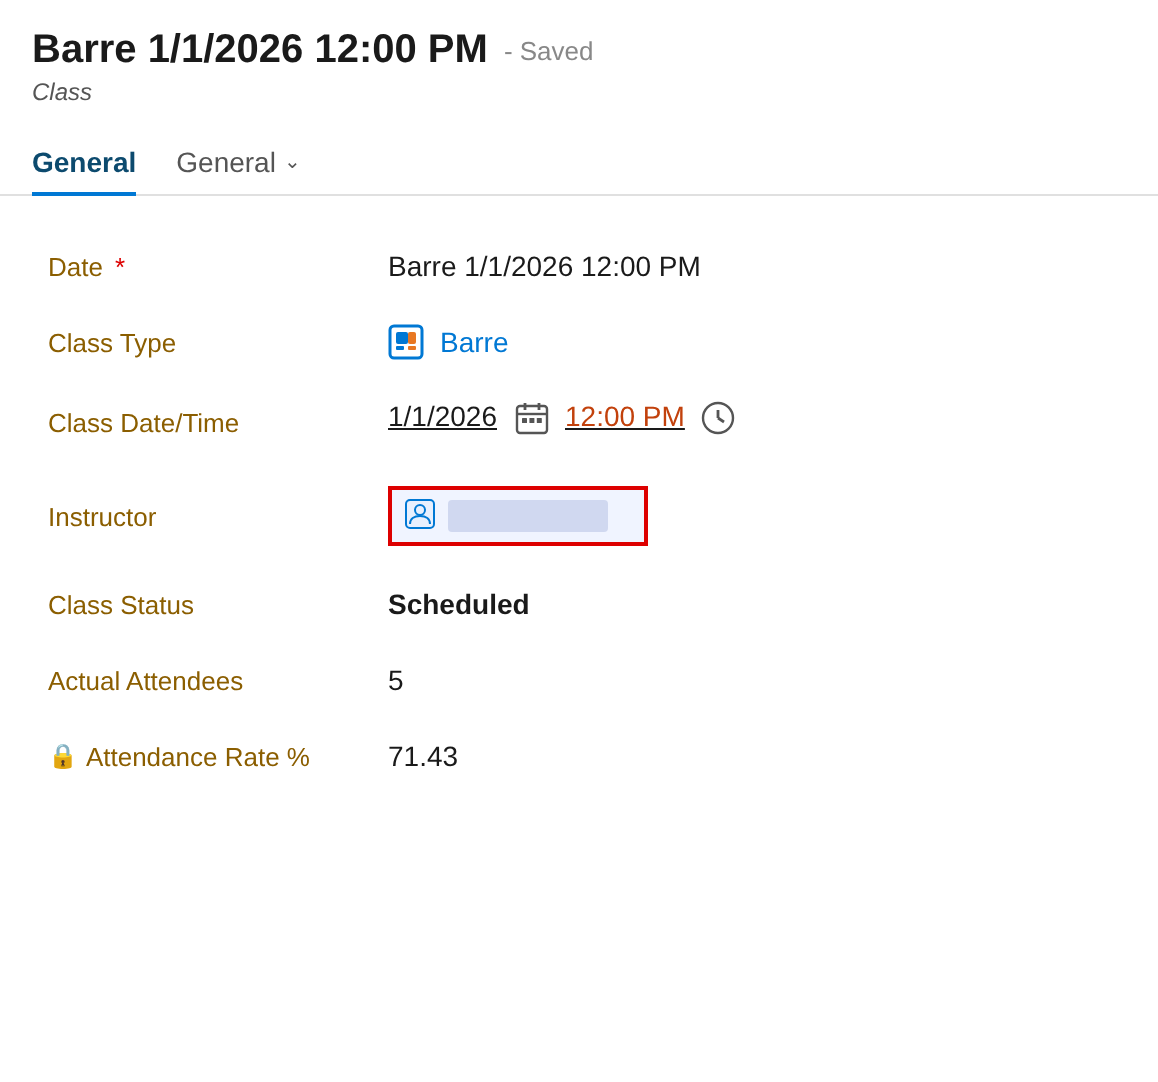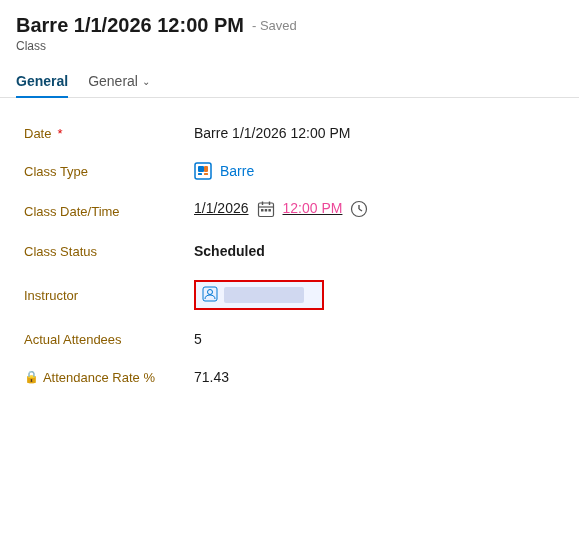--- a/index.html
+++ b/index.html
@@ -24,20 +24,21 @@
     }
     .saved-badge {
       font-size: 13px;
       font-weight: 400;
       color: #888;
     }
     .header-subtitle {
       font-size: 12px;
       color: #555;
       margin-top: 2px;
+      font-style: italic;
     }
     .tabs {
       display: flex;
       align-items: center;
       padding: 0 16px;
       border-bottom: 1px solid #e0e0e0;
       margin-top: 8px;
     }
     .tab {
       padding: 8px 0;
@@ -117,21 +118,21 @@
     .date-text {
       font-size: 14px;
       color: #1a1a1a;
     }
     .calendar-icon {
       font-size: 16px;
       color: #555;
     }
     .time-text {
       font-size: 14px;
-      color: #ec4899;
+      color: #c2410c;
     }
     .clock-icon {
       font-size: 16px;
       color: #555;
     }
     .instructor-field {
       display: flex;
       align-items: center;
       border: 2px solid #d00;
       padding: 4px 6px;
@@ -219,45 +220,45 @@
           <circle cx="9" cy="9" r="7.5" stroke="#555" stroke-width="1.2"></circle>
           <line x1="9" y1="5" x2="9" y2="9" stroke="#555" stroke-width="1.4"></line>
           <line x1="9" y1="9" x2="12" y2="11" stroke="#555" stroke-width="1.4"></line>
         </svg>
       </span>
     </div>
   </div>
 
   <div class="form-row">
     <div class="form-label">
-      <span>Class Status</span>
-    </div>
-    <div class="form-value bold">
-      <span>Scheduled</span>
-    </div>
-  </div>
-
-  <div class="form-row">
-    <div class="form-label">
       <span>Instructor</span>
     </div>
     <div class="form-value">
       <div class="instructor-field">
         <span class="instructor-lookup-icon">
           <svg width="16" height="16" viewBox="0 0 16 16" fill="none">
             <rect x="1" y="1" width="14" height="14" rx="2" fill="#e8f0fe" stroke="#0078d4" stroke-width="1"></rect>
             <circle cx="8" cy="6" r="2.5" stroke="#0078d4" stroke-width="1"></circle>
             <path d="M3 13c0-2.5 2-4 5-4s5 1.5 5 4" stroke="#0078d4" stroke-width="1"></path>
           </svg>
         </span>
         <div style="width: 80px; height: 16px; background: #d0d8f0; border-radius: 2px;"></div>
       </div>
     </div>
   </div>
 
+  <div class="form-row">
+    <div class="form-label">
+      <span>Class Status</span>
+    </div>
+    <div class="form-value bold">
+      <span>Scheduled</span>
+    </div>
+  </div>
+
 
   <div class="form-row">
     <div class="form-label">
       <span>Actual Attendees</span>
     </div>
     <div class="form-value">
       <span>5</span>
     </div>
   </div>
 

